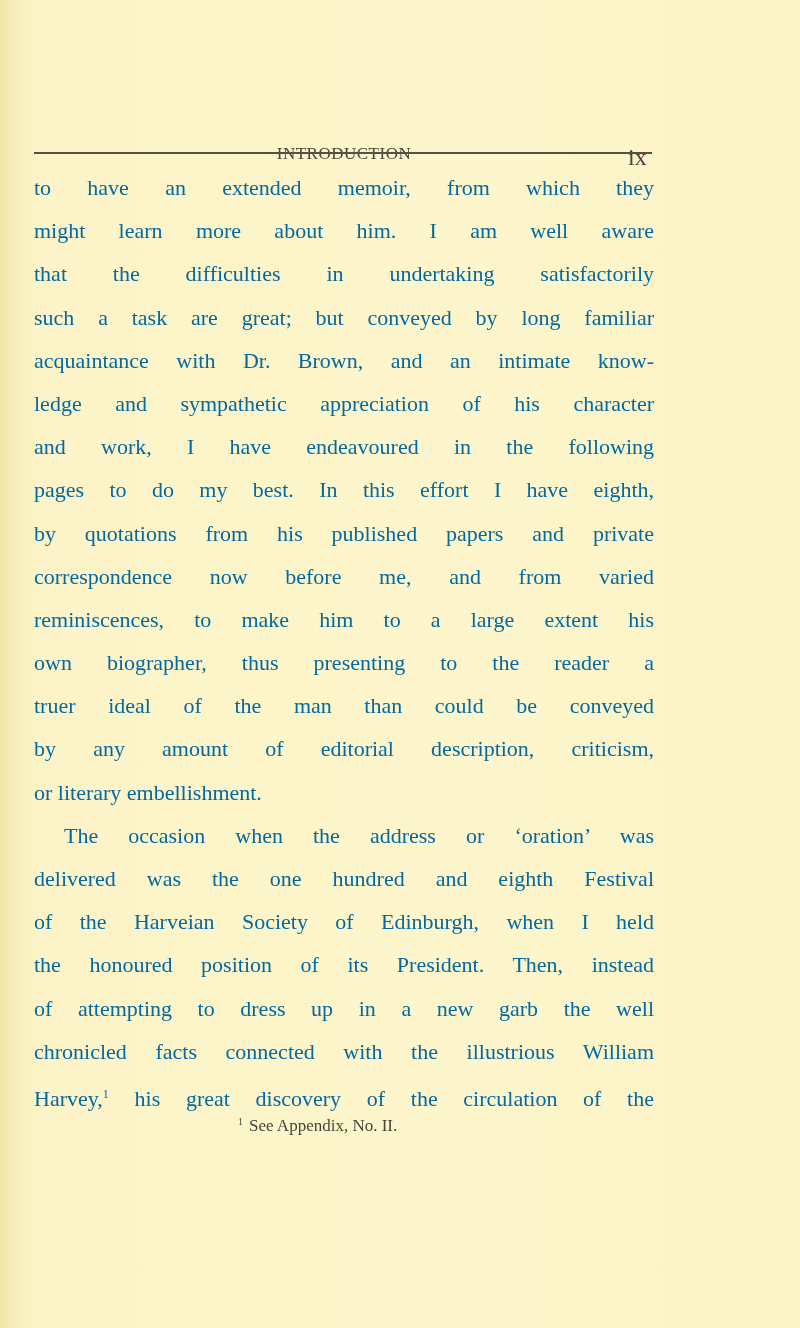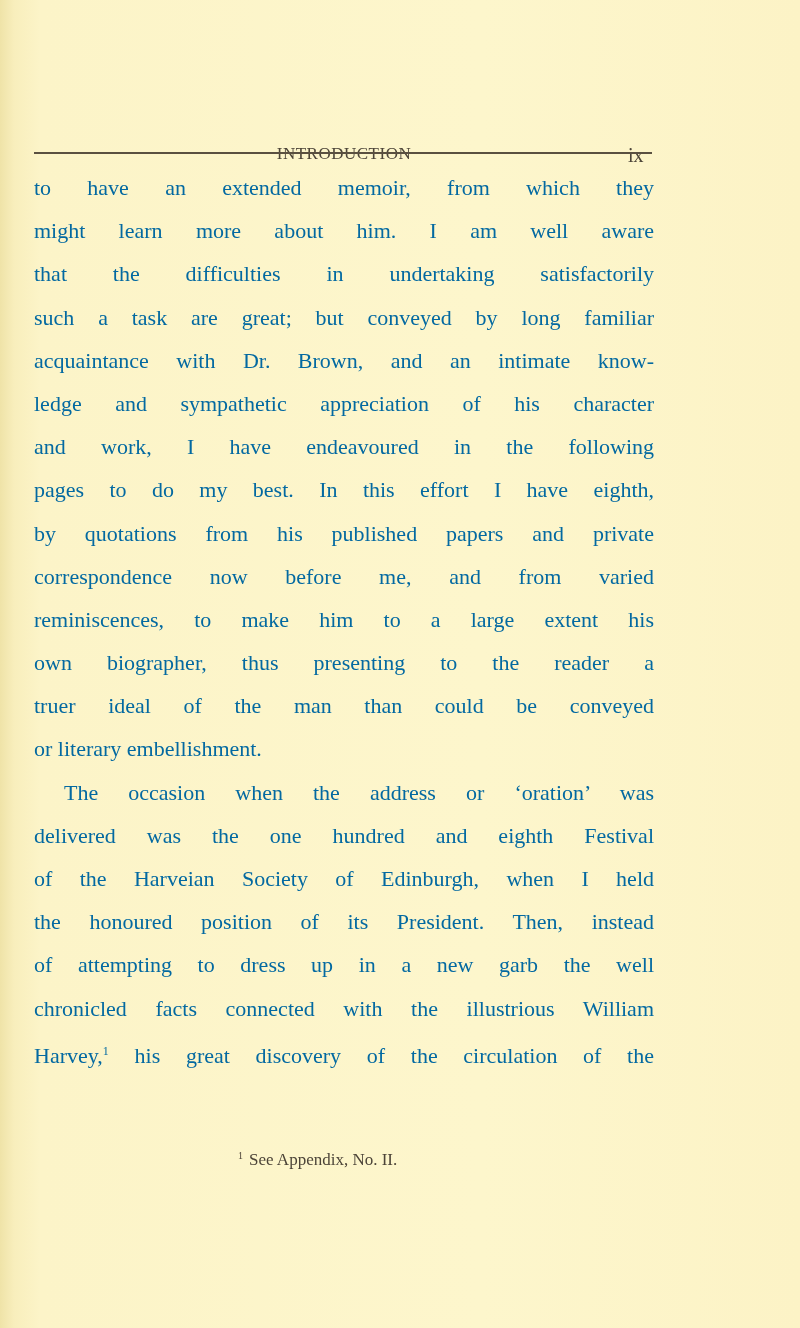--- a/index.html
+++ b/index.html
@@ -12,21 +12,21 @@
   }
   .header {
     position:absolute; left:36px; top:108px; width:616px; height:30px;margin-top:36px;
   }
   .running-title {
     position:absolute; left:0; width:616px; top:0; text-align:center;
     font-size:17px; letter-spacing:0.5px; color:#4c4438;
     font-family: "Liberation Serif", serif;
   }
   .page-number {
-    position:absolute; left:592px; top:0; font-size:20px; color:#4c4438;
+    position:absolute; left:592px; top:0; font-size:24px; color:#4c4438;
     font-family: "Liberation Serif", serif;
   }
   .rule {
     position:absolute; left:34px; top:152px; width:618px; height:2px;
     background:#5a5040;
   }
   .body-text {
     position:absolute; left:34px; top:166px; width:620px;
   }
   .line {
@@ -36,21 +36,20 @@
     text-align:justify; text-align-last:justify;
     white-space:nowrap; overflow:visible;
     color:#0369a1;
   }
   .line.last { text-align-last:left; }
   .line.indent { padding-left:30px; }
   .footnote {
     position:absolute; left:238px; top:1116px;
     font-size:17px; color:#4c4438;
     font-family: "Liberation Serif", serif;
-    margin-top: 34px;
   }
   .footnote sup { font-size:10px; vertical-align:6px; margin-right:6px; }
   .line sup { font-size:12px; vertical-align:8px; }
 </style>
 </head>
 <body>
 
 <div class="header">
   <span class="running-title">INTRODUCTION</span>
   <span class="page-number">ix</span>
@@ -64,20 +63,21 @@
   <div class="line">such a task are great; but conveyed by long familiar</div>
   <div class="line">acquaintance with Dr. Brown, and an intimate know-</div>
   <div class="line">ledge and sympathetic appreciation of his character</div>
   <div class="line">and work, I have endeavoured in the following</div>
   <div class="line">pages to do my best. In this effort I have eighth,</div>
   <div class="line">by quotations from his published papers and private</div>
   <div class="line">correspondence now before me, and from varied</div>
   <div class="line">reminiscences, to make him to a large extent his</div>
   <div class="line">own biographer, thus presenting to the reader a</div>
   <div class="line">truer ideal of the man than could be conveyed</div>
+  <div class="line">by any amount of editorial description, criticism,</div>
   <div class="line last">or literary embellishment.</div>
   <div class="line indent">The occasion when the address or ‘oration’ was</div>
   <div class="line">delivered was the one hundred and eighth Festival</div>
   <div class="line">of the Harveian Society of Edinburgh, when I held</div>
   <div class="line">the honoured position of its President. Then, instead</div>
   <div class="line">of attempting to dress up in a new garb the well</div>
   <div class="line">chronicled facts connected with the illustrious William</div>
   <div class="line"><span>Harvey,</span><sup>1</sup><span> his great discovery of the circulation of the</span></div>
 </div>
 

